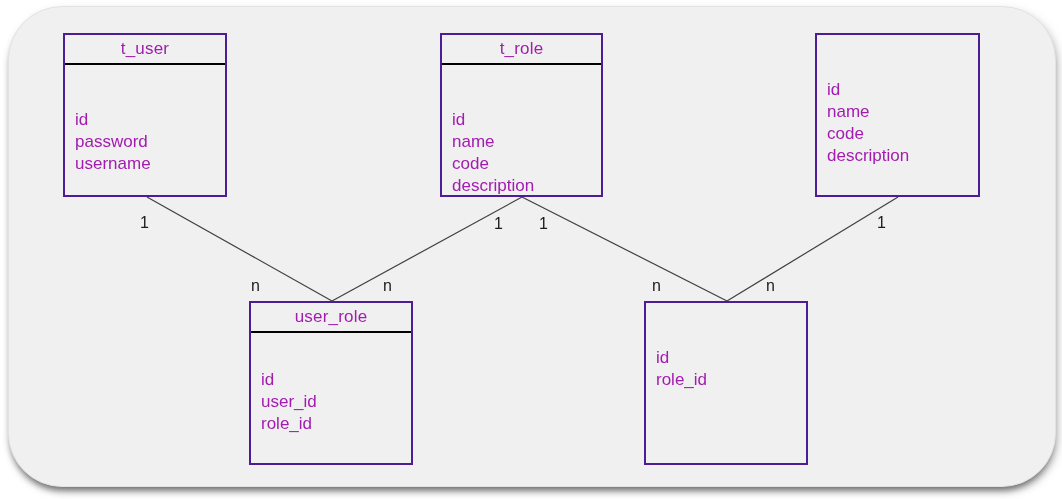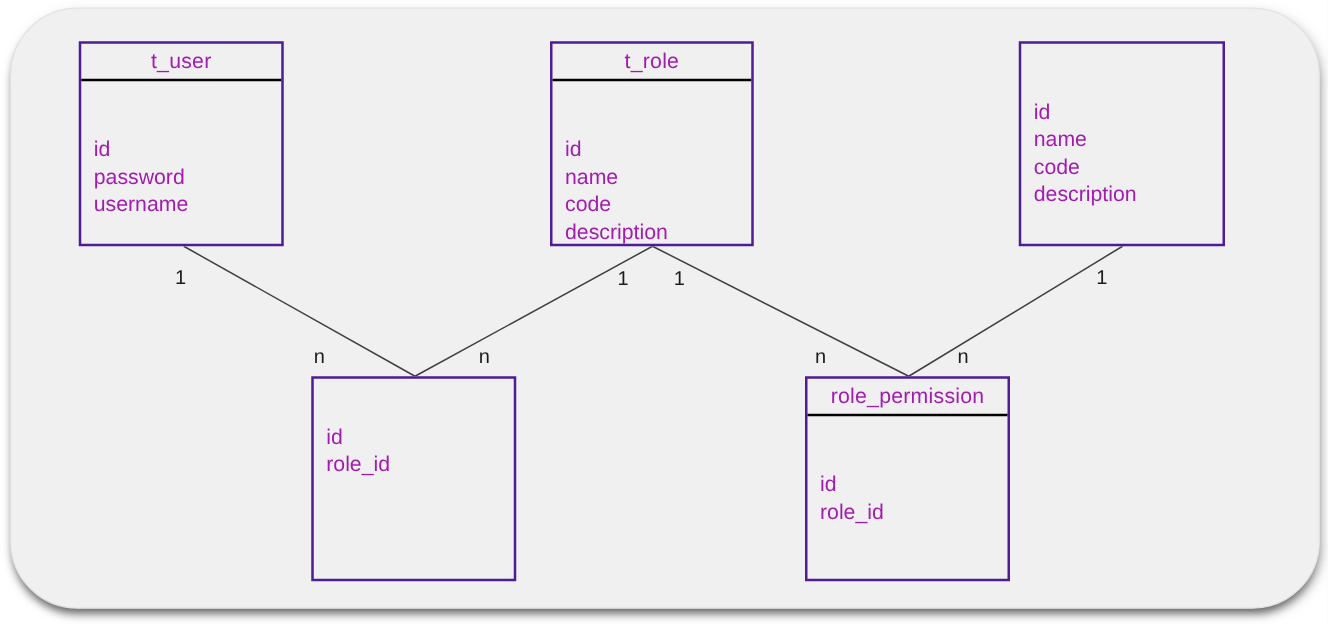--- a/index.html
+++ b/index.html
@@ -121,28 +121,29 @@
   <div class="table" id="tbl-t-permission">
     <div class="table-body">
       <div class="field">id</div>
       <div class="field">name</div>
       <div class="field">code</div>
       <div class="field">description</div>
     </div>
   </div>
 
   <div class="table" id="tbl-user-role">
+    <div class="table-header">user_role</div>
     <div class="table-body gap-lg">
       <div class="field">id</div>
+      <div class="field">user_id</div>
       <div class="field">role_id</div>
     </div>
   </div>
 
   <div class="table" id="tbl-role-perm">
-    <div class="table-header">role_permission</div>
     <div class="table-body">
       <div class="field">id</div>
       <div class="field">role_id</div>
     </div>
   </div>
 
   <span class="card-label" id="lbl-r0-one">1</span>
   <span class="card-label" id="lbl-r0-n">n</span>
   <span class="card-label" id="lbl-r1-one">1</span>
   <span class="card-label" id="lbl-r1-n">n</span>

